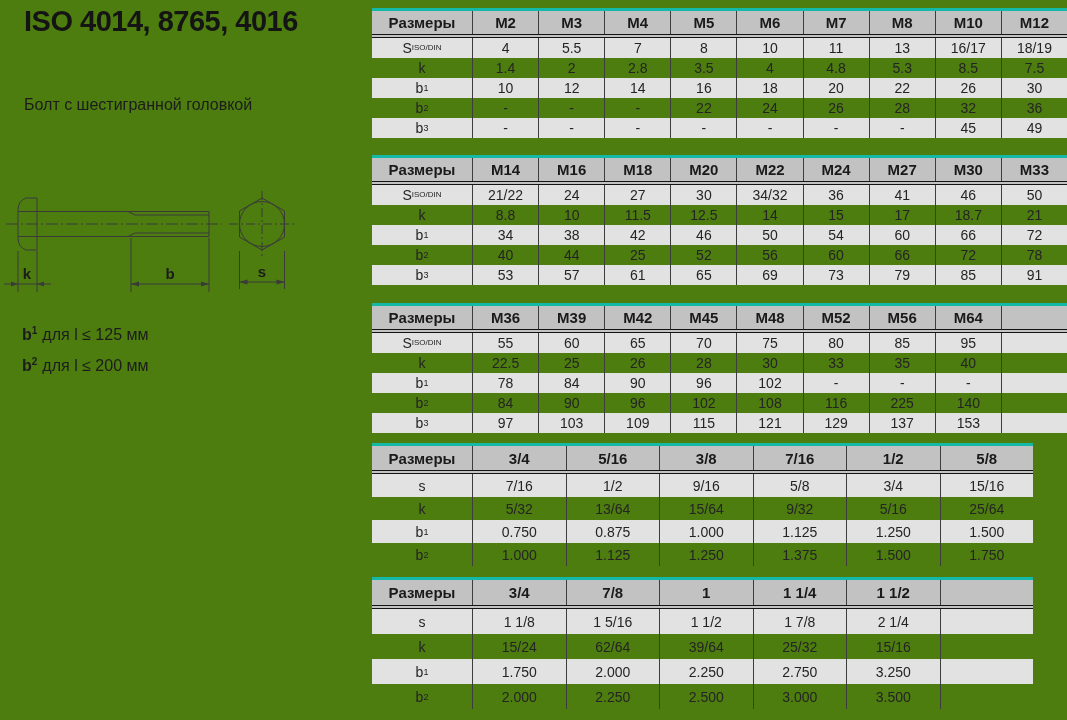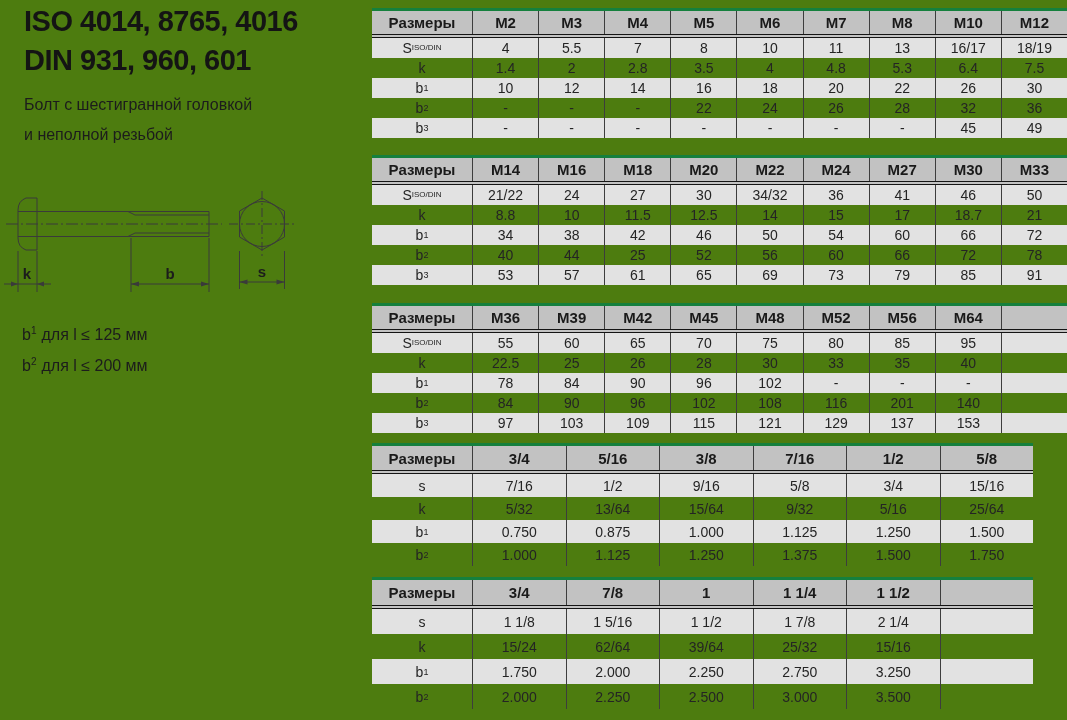--- a/index.html
+++ b/index.html
@@ -3,33 +3,33 @@
 <meta charset="utf-8">
 <style>
   html,body{margin:0;padding:0;background:#fff;}
   .page{position:relative;width:1067px;height:720px;background:#4d7c0f;overflow:hidden;
         font-family:"Liberation Sans",sans-serif;color:#242424;}
 
   
   .title{position:absolute;left:24px;top:2px;font-size:29px;font-weight:bold;line-height:39px;color:#141414;letter-spacing:-0.5px;}
   .subtitle{position:absolute;left:24px;top:90px;font-size:16px;line-height:30px;color:#1c1c1c;}
   .footnotes{position:absolute;left:22px;top:318px;font-size:16px;line-height:26px;color:#1c1c1c;}
-  .fn-sym{font-weight:normal;}
+  .fn-sym{font-weight:bold;}
   .fn-sym sup{font-size:10px;}
   .fn-text{margin-left:5px;}
 
   .diagram{position:absolute;left:2px;top:188px;}
   .diagram path,.diagram line,.diagram circle,.diagram polyline{stroke:#3a3a3a;stroke-width:1;fill:none;}
   .diagram polygon{fill:#3a3a3a;stroke:none;}
   .diagram text{fill:#1c1c1c;font-size:15px;font-weight:bold;font-family:"Liberation Sans",sans-serif;}
   .cl{stroke-dasharray:12 3 2 3;}
   .cl2{stroke-dasharray:9 3 2 3;}
 
   
-  .tbl{position:absolute;left:372px;border-top:3px solid #15803d;text-align:right;}
+  .tbl{position:absolute;left:372px;border-top:3px solid #14b8a6;text-align:right;}
   .t9{width:695px;}
   .t6{width:661px;}
   .trow{display:grid;}
   .t9 .trow{grid-template-columns:100px repeat(9,1fr);}
   .t6 .trow{grid-template-columns:100px repeat(6,1fr);}
   .c{display:flex;align-items:center;justify-content:center;border-left:1px solid #3d3d3d;
      font-size:14px;white-space:nowrap;}
   .c:first-child{border-left:none;}
   .trow.thead{background:#c2c2c2;border-bottom:4px double #141414;}
   .thead .c{font-weight:bold;font-size:15px;color:#1a1a1a;}
@@ -41,26 +41,24 @@
   .rowsB .thead{height:24px;}  .rowsB .drow{height:23px;}
   .rowsC .thead{height:25px;}  .rowsC .drow{height:25px;}
 </style>
 </head>
 <body>
 
 <div class="page">
 
   <div class="title">
     <div>ISO 4014, 8765, 4016</div>
-    <div>DIN 931, 960, 601</div>
   </div>
 
   <div class="subtitle">
     <div>Болт с шестигранной головкой</div>
-    <div>и неполной резьбой</div>
   </div>
 
   <svg class="diagram" width="320" height="138" viewBox="0 0 320 138">
     <g>
 
       <path d="M35,10 H24 Q16,13 16,22 V50 Q16,59 24,62 H35 V10 Z"></path>
       <line x1="16" y1="23.5" x2="35" y2="23.5"></line>
       <line x1="16" y1="48.5" x2="35" y2="48.5"></line>
 
       <line x1="35" y1="23.5" x2="207" y2="23.5"></line>
@@ -153,21 +151,21 @@
         <div class="c lc">
           <span>k</span>
         </div>
         <div class="c vc">1.4</div>
         <div class="c vc">2</div>
         <div class="c vc">2.8</div>
         <div class="c vc">3.5</div>
         <div class="c vc">4</div>
         <div class="c vc">4.8</div>
         <div class="c vc">5.3</div>
-        <div class="c vc">6.4</div>
+        <div class="c vc">8.5</div>
         <div class="c vc">7.5</div>
       </div>
       <div class="trow drow">
         <div class="c lc">
           <span>b</span>
           <sup>1</sup>
         </div>
         <div class="c vc">10</div>
         <div class="c vc">12</div>
         <div class="c vc">14</div>
@@ -358,21 +356,21 @@
         <div class="c lc">
           <span>b</span>
           <sup>2</sup>
         </div>
         <div class="c vc">84</div>
         <div class="c vc">90</div>
         <div class="c vc">96</div>
         <div class="c vc">102</div>
         <div class="c vc">108</div>
         <div class="c vc">116</div>
-        <div class="c vc">201</div>
+        <div class="c vc">225</div>
         <div class="c vc">140</div>
         <div class="c vc"></div>
       </div>
       <div class="trow drow">
         <div class="c lc">
           <span>b</span>
           <sup>3</sup>
         </div>
         <div class="c vc">97</div>
         <div class="c vc">103</div>

